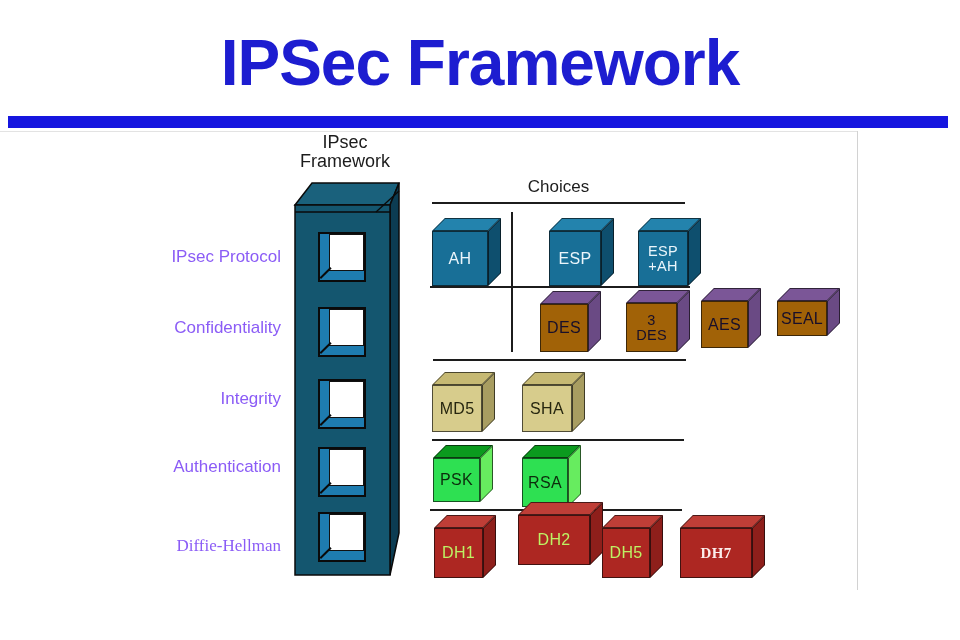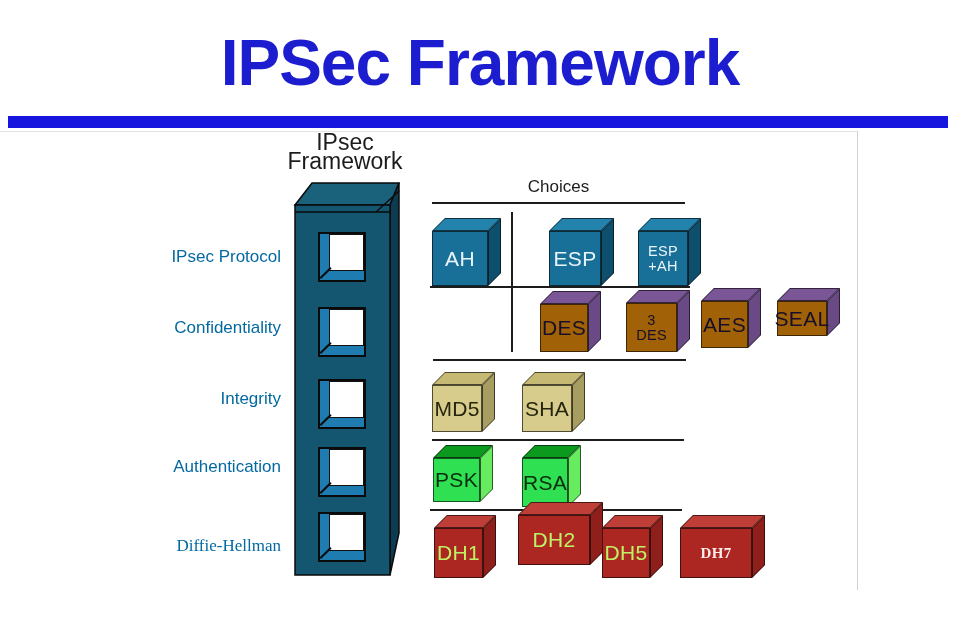--- a/index.html
+++ b/index.html
@@ -10,46 +10,46 @@
   .title{position:absolute;left:0;right:0;top:26px;text-align:center;
          font-size:64px;font-weight:bold;letter-spacing:-1px;color:#1d1dd0;}
   .rule{position:absolute;left:8px;top:116px;width:940px;height:12px;background:#1616df;}
 
   
   .img-top-border{position:absolute;left:0;top:131px;width:857px;height:1px;background:#e3e3e3;}
   .img-right-border{position:absolute;left:857px;top:131px;width:1px;height:459px;background:#d2d2d2;}
 
   
   .tower-label{position:absolute;left:280px;top:133px;width:130px;text-align:center;
-               font-size:23px;line-height:19px;color:#1c1c1c;}
+               font-size:18px;line-height:19px;color:#1c1c1c;}
   .choices{position:absolute;left:432px;top:177px;width:253px;text-align:center;
            font-size:17px;color:#1c1c1c;}
   .rlabel{position:absolute;left:60px;width:221px;text-align:right;
-          font-size:17px;color:#0369a1;white-space:nowrap;}
+          font-size:17px;color:#8b5cf6;white-space:nowrap;}
   .rlabel.serif{font-family:"Liberation Serif","DejaVu Serif",serif;}
 
   
   .hline{position:absolute;height:2px;background:#1c1c1c;}
   .vline{position:absolute;width:2px;background:#1c1c1c;}
 
   
   .tower-svg{position:absolute;left:280px;top:178px;}
   .slot{position:absolute;left:318px;width:48px;height:50px;background:#1e7cb0;
         border:2px solid #0a0a0a;box-sizing:border-box;}
   .slot-hole{position:absolute;top:0;right:0;width:33px;height:35px;background:#fff;
              border:1px solid #111;}
   .slot::after{content:"";position:absolute;left:1px;bottom:1px;width:15px;height:2px;
                background:#0a0a0a;transform:rotate(-45deg);transform-origin:0 100%;}
 
   
   .cube{position:absolute;}
   .face{position:absolute;box-sizing:border-box;border:1px solid rgba(8,8,8,.65);}
   .front{left:0;top:0;width:100%;height:100%;display:flex;flex-direction:column;
          align-items:center;justify-content:center;text-align:center;
-         font-size:21px;letter-spacing:.3px;line-height:16px;}
+         font-size:16px;letter-spacing:.3px;line-height:16px;}
   .top{left:0;top:-13px;width:100%;height:13px;transform:skewX(-45deg);
        transform-origin:left bottom;}
   .side{top:0;right:-13px;width:13px;height:100%;transform:skewY(-45deg);
         transform-origin:left top;}
 
   .t-blue  .front{background:#186f97;color:#eaf5fb;}
   .t-blue  .top{background:#2383ad;} .t-blue .side{background:#0e4f6e;}
   .t-purple .front{background:#a16207;color:#180f2a;}
   .t-purple .top{background:#7b5697;} .t-purple .side{background:#6a4a84;}
   .t-khaki .front{background:#d7cc8c;color:#26260f;}

